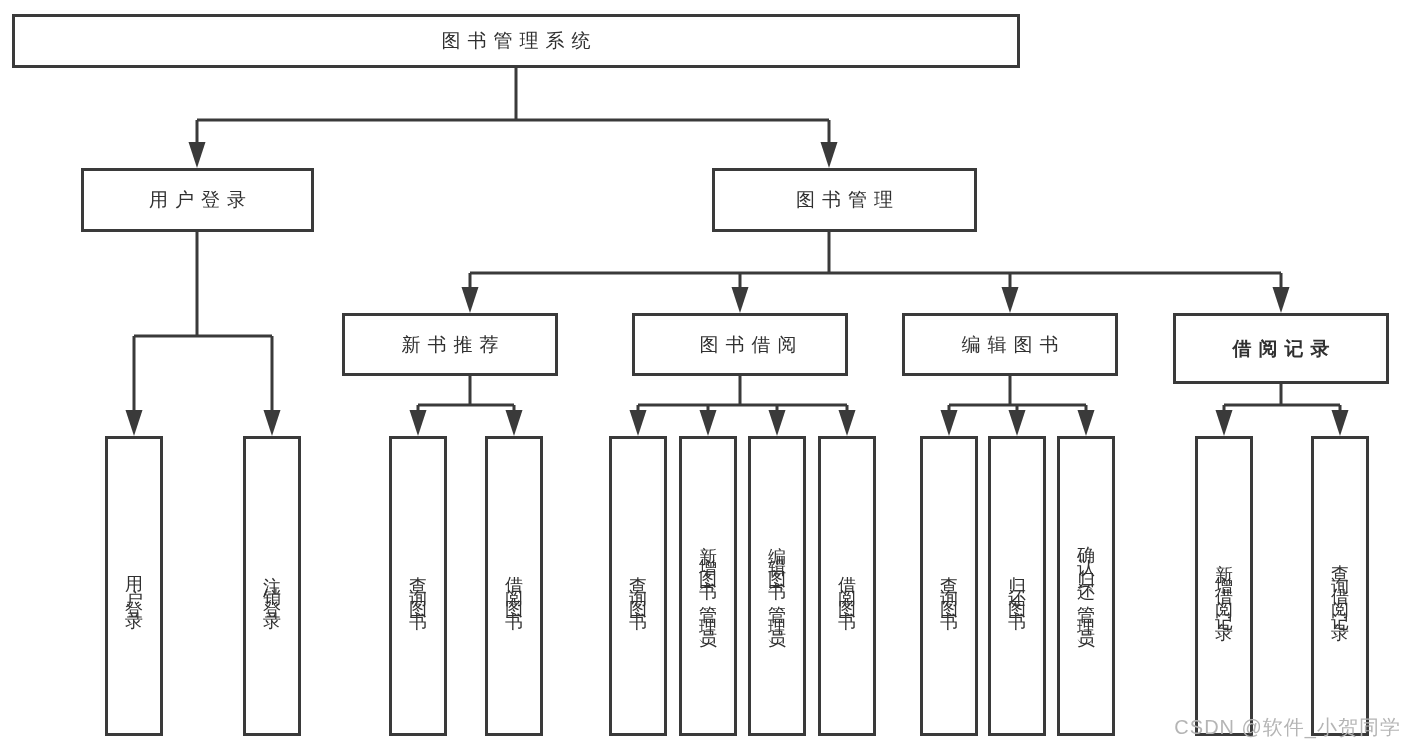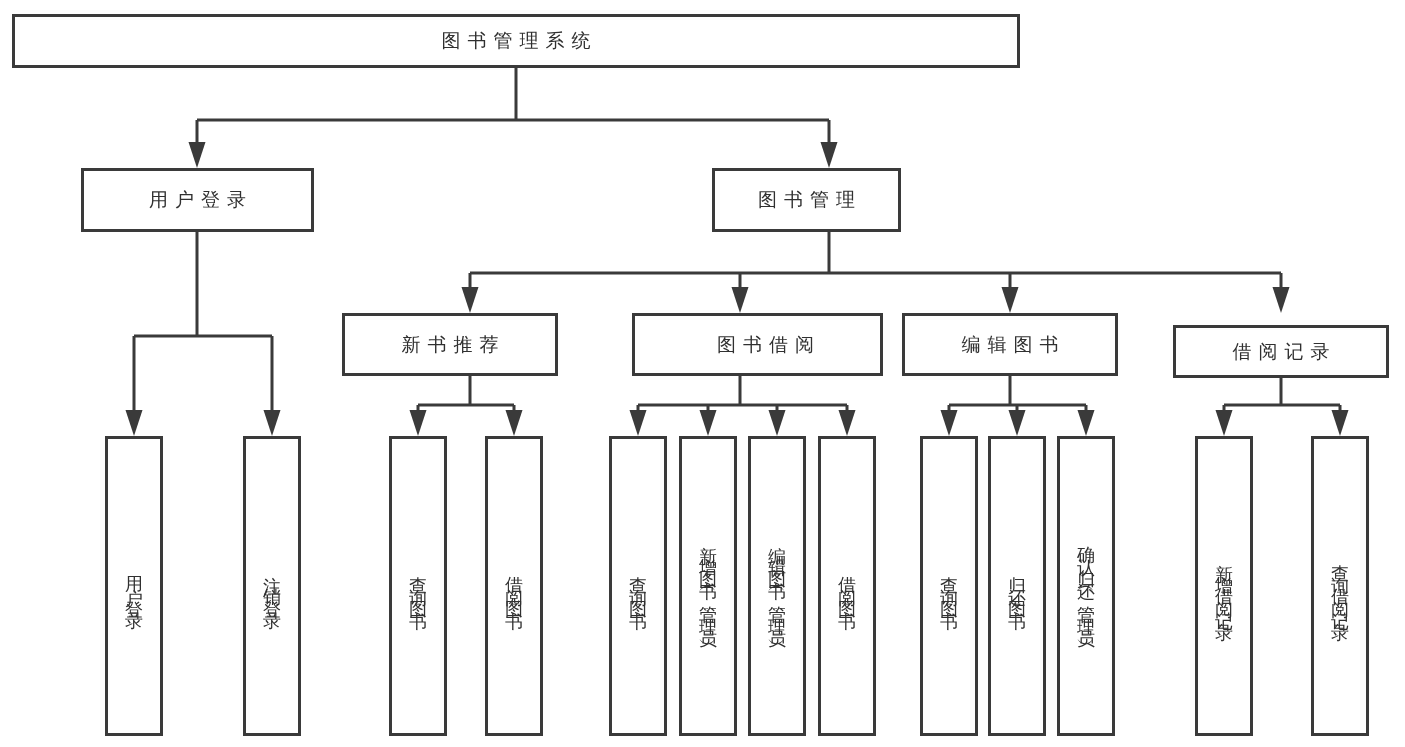--- a/index.html
+++ b/index.html
@@ -39,26 +39,26 @@
     top:436px;width:58px;height:300px;
     display:flex;align-items:center;justify-content:center;
     writing-mode:vertical-rl;
     font-size:18px;letter-spacing:12px;
     line-height:1;
   }
   
   .n-root{left:12px;top:14px;width:1008px;height:54px;}
   
   .n-user-login{left:81px;top:168px;width:233px;height:64px;}
-  .n-book-management{left:712px;top:168px;width:189px;height:64px;}
+  .n-book-management{left:712px;top:168px;width:265px;height:64px;}
   
   .n-new-book{left:342px;top:313px;width:216px;height:63px;}
-  .n-book-borrow{left:632px;top:313px;width:251px;height:63px;padding-left:16px;}
+  .n-book-borrow{left:632px;top:313px;width:216px;height:63px;padding-left:16px;}
   .n-current-borrow{left:902px;top:313px;width:216px;height:63px;}
-  .n-borrow-record{left:1173px;top:325px;width:216px;height:53px;}
+  .n-borrow-record{left:1173px;top:313px;width:216px;height:71px;font-weight:bold;}
   
   .l-user-login{left:105px;}
   .l-logout{left:243px;}
   .l-query1{left:389px;}
   .l-borrow1{left:485px;}
   .l-query2{left:609px;}
   .l-add-book{left:679px;}
   .l-edit-book{left:748px;}
   .l-borrow2{left:818px;}
   .l-query3{left:920px;}
@@ -124,13 +124,14 @@
   <div class="leaf l-query2">查询图书</div>
   <div class="leaf l-add-book">新增图书（管理员）</div>
   <div class="leaf l-edit-book">编辑图书（管理员）</div>
   <div class="leaf l-borrow2">借阅图书</div>
   <div class="leaf l-query3">查询图书</div>
   <div class="leaf l-return">归还图书</div>
   <div class="leaf l-confirm">确认归还（管理员）</div>
   <div class="leaf l-add-rec">新增借阅记录</div>
   <div class="leaf l-query-rec">查询借阅记录</div>
 
+  <div class="watermark">CSDN @软件_小贺同学</div>
 </div>
 
 </body></html>

